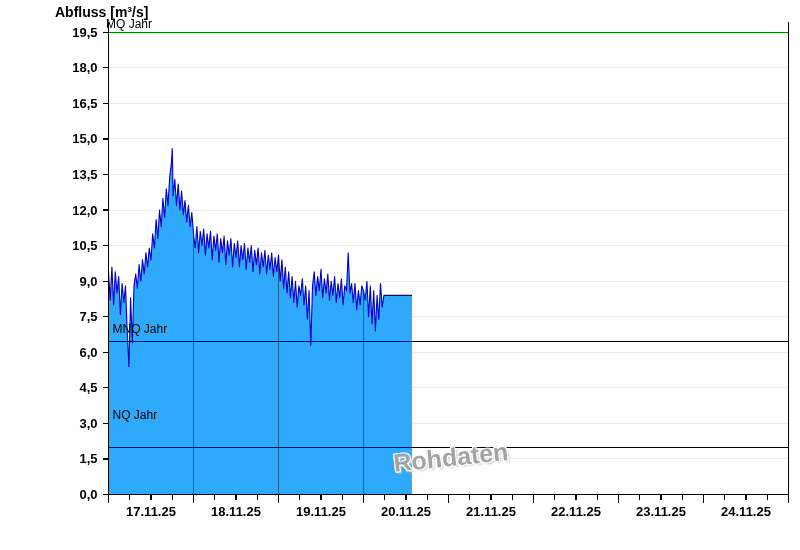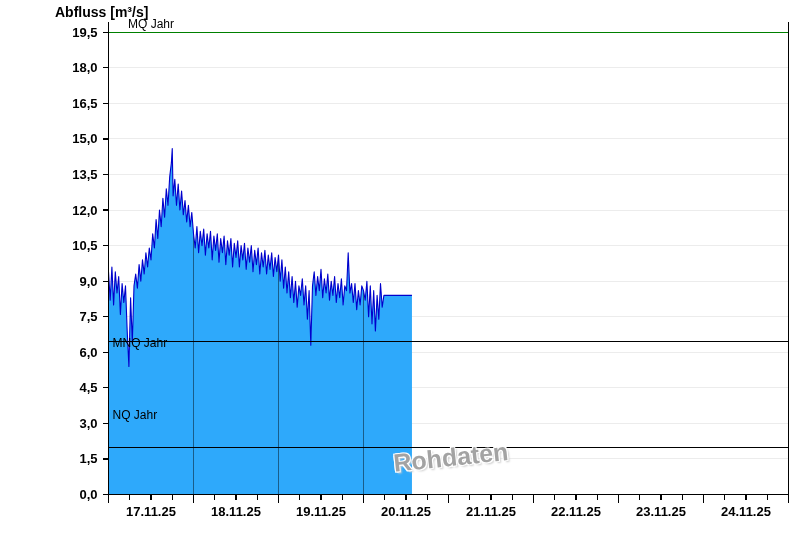--- a/index.html
+++ b/index.html
@@ -127,16 +127,16 @@
       <text x="103" y="516" text-anchor="middle" class="tick-label">17.11.25</text>
       <text x="188" y="516" text-anchor="middle" class="tick-label">18.11.25</text>
       <text x="273" y="516" text-anchor="middle" class="tick-label">19.11.25</text>
       <text x="358" y="516" text-anchor="middle" class="tick-label">20.11.25</text>
       <text x="443" y="516" text-anchor="middle" class="tick-label">21.11.25</text>
       <text x="528" y="516" text-anchor="middle" class="tick-label">22.11.25</text>
       <text x="613" y="516" text-anchor="middle" class="tick-label">23.11.25</text>
       <text x="698" y="516" text-anchor="middle" class="tick-label">24.11.25</text>
     </svg>
   <div class="watermark">Rohdaten</div>
-<div class="ref-label" style="left: 80px; top: 17.3px;">MQ Jahr</div>
-    <div class="ref-label" style="left: 64.5px; top: 336px;">MNQ Jahr</div>
+<div class="ref-label" style="left: 58px; top: 17.3px;">MQ Jahr</div>
+    <div class="ref-label" style="left: 64.5px; top: 322px;">MNQ Jahr</div>
     <div class="ref-label" style="left: 64.5px; top: 408px;">NQ Jahr</div>
   </div>
 
 </body></html>

